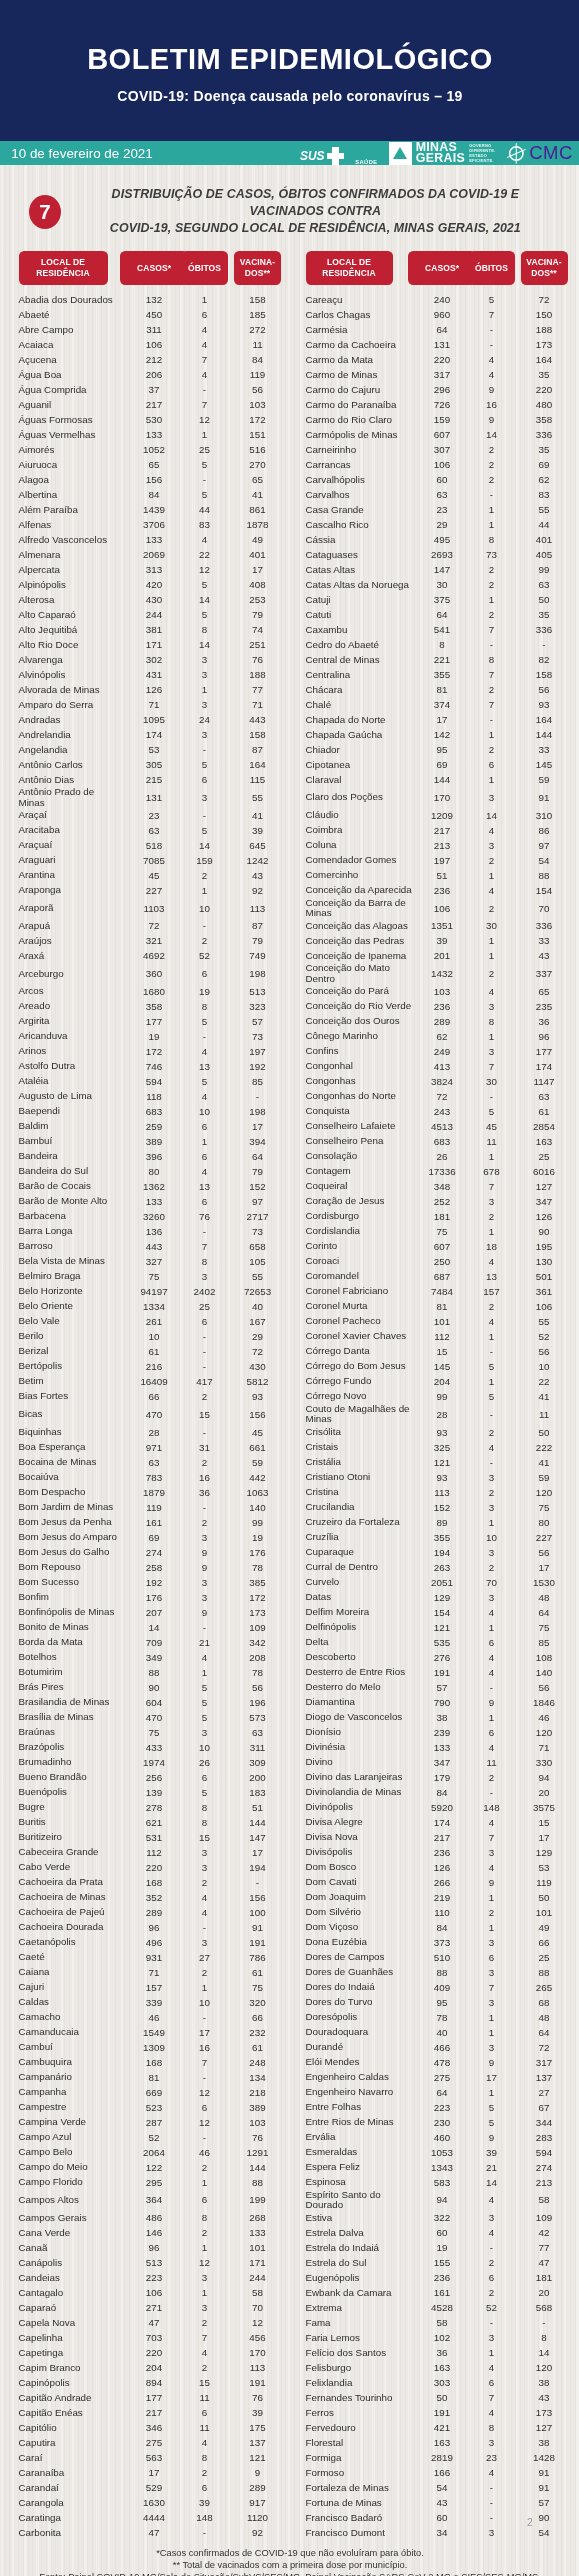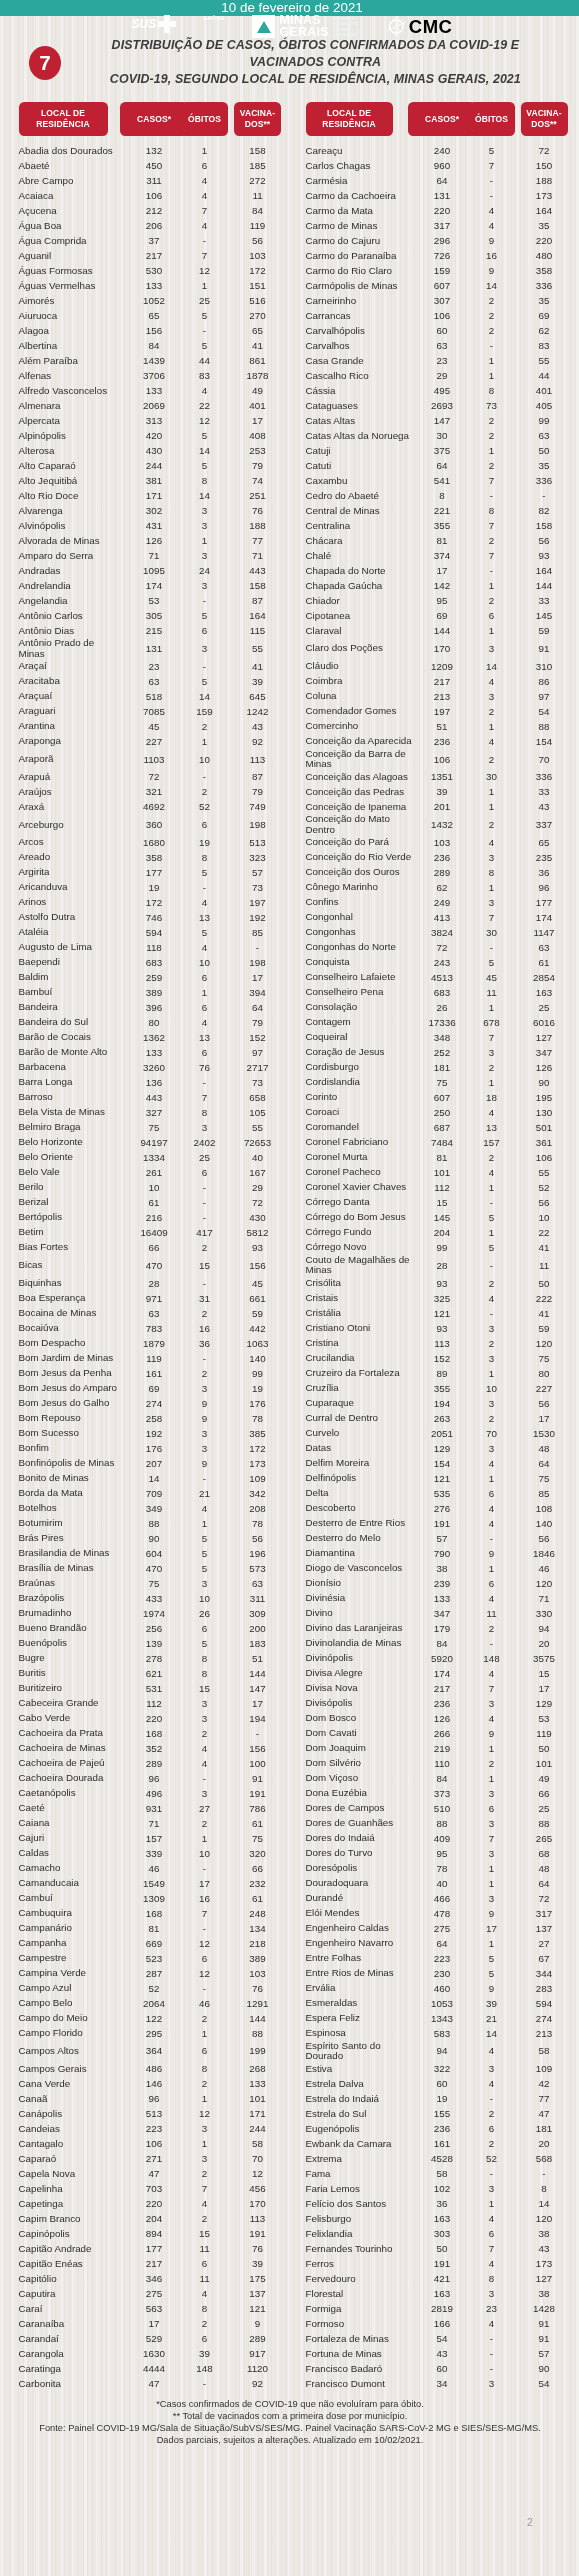--- a/index.html
+++ b/index.html
@@ -10,36 +10,36 @@
   .page{position:relative;width:580px;height:2648px;overflow:hidden;
     background:
       repeating-linear-gradient(90deg, rgba(120,115,105,0.05) 0 1px, rgba(255,255,255,0) 1px 4.6px),
       repeating-linear-gradient(90deg, rgba(255,255,255,0.35) 0 2.6px, rgba(0,0,0,0) 2.6px 12px),
       var(--bg);}
   
   .hdr{height:141px;background:var(--navy);display:flex;flex-direction:column;justify-content:center;align-items:center;padding-top:6.2px;}
   .hdr-title{color:#fff;font-size:29px;font-weight:bold;letter-spacing:0.5px;}
   .hdr-sub{color:#fff;font-size:14px;font-weight:bold;margin-top:11.3px;letter-spacing:0.3px;}
   
-  .bar{height:16px;background:var(--teal);display:flex;align-items:center;justify-content:space-between;padding:0 7.2px 0 11.3px;flex-direction:column;}
+  .bar{height:24px;background:var(--teal);display:flex;align-items:center;justify-content:space-between;padding:0 7.2px 0 11.3px;}
   .bar-date{color:#fff;font-size:13.4px;}
-  .logos{display:flex;align-items:flex-start;gap:27px;}
+  .logos{display:flex;align-items:flex-end;gap:11px;}
   .sus{display:flex;align-items:center;gap:2.1px;}
   .sus-txt{color:#fff;font-size:12px;font-weight:bold;font-style:italic;}
   .cross{position:relative;width:17.5px;height:17.5px;}
   .cross:before{content:"";position:absolute;left:5.7px;top:0;width:6.2px;height:17.5px;background:#fff;}
   .cross:after{content:"";position:absolute;top:5.7px;left:0;height:6.2px;width:17.5px;background:#fff;}
   .saude{color:#fff;font-size:5.7px;font-weight:bold;letter-spacing:0.5px;}
   .mg{display:flex;align-items:center;gap:4.1px;}
   .mg-sq{width:23px;height:23px;background:#fff;display:flex;align-items:center;justify-content:center;}
   .mg-tri{width:0;height:0;border-left:7.2px solid transparent;border-right:7.2px solid transparent;border-bottom:12.4px solid var(--teal);position:relative;}
   .mg-name{color:#fff;font-weight:bold;font-size:12.4px;line-height:0.92;letter-spacing:0.3px;}
   .mg-tag{color:#e8f6f4;font-size:4.1px;font-weight:bold;line-height:1.25;letter-spacing:0.2px;}
   .cmc{display:flex;align-items:center;gap:2.1px;}
-  .cmc-txt{color:#000000;font-size:18.5px;font-weight:bold;letter-spacing:0.5px;}
+  .cmc-txt{color:#4c1d95;font-size:18.5px;font-weight:normal;letter-spacing:0.5px;}
   
   .sect{display:flex;align-items:center;margin:20.6px 20.6px 0 29px;}
   .badge{flex:0 0 auto;width:32px;height:34px;border-radius:50%;background:var(--red);color:#fff;display:flex;align-items:center;justify-content:center;font-size:20.6px;font-weight:bold;}
   .sect-title{flex:1;text-align:center;color:#3c3c3c;font-size:12.4px;font-weight:bold;line-height:1.4;padding:0 5.2px 0 15.5px;letter-spacing:0.1px;font-style:italic;}
   
   .gridcols{display:grid;grid-template-columns:111px 49px 52px 54px 21px 112px 49px 50px 55px;padding:0 7.7px 0 18.5px;}
   .chips{margin-top:13.4px;height:34px;align-items:stretch;}
   .chip{background:var(--red);color:#fff;border-radius:5.2px;display:flex;align-items:center;justify-content:center;text-align:center;font-size:8.5px;line-height:1.25;padding:2.1px 4.1px;font-weight:bold;letter-spacing:0.1px;}
   .chip.wide{width:89px;justify-self:start;}
   .chip.wide-r{width:87px;justify-self:start;}
@@ -54,20 +54,24 @@
   .cnum{font-size:9.8px;text-align:center;color:var(--text);}
   
   .notes{margin-top:7.2px;text-align:center;font-size:9.3px;color:#333;line-height:12px;}
   .pagenum{position:absolute;top:2517px;left:527px;font-size:10.3px;color:#9a9a9a;}
 </style>
 </head>
 <body>
 
 <div class="page">
 
+  <div class="hdr">
+    <div class="hdr-title">BOLETIM EPIDEMIOLÓGICO</div>
+    <div class="hdr-sub">COVID-19: Doença causada pelo coronavírus – 19</div>
+  </div>
 
   <div class="bar">
     <div class="bar-date">10 de fevereiro de 2021</div>
     <div class="logos">
       <div class="sus">
         <span class="sus-txt">SUS</span>
         <span class="cross"></span>
       </div>
       <span class="saude">SAÚDE</span>
       <div class="mg">

